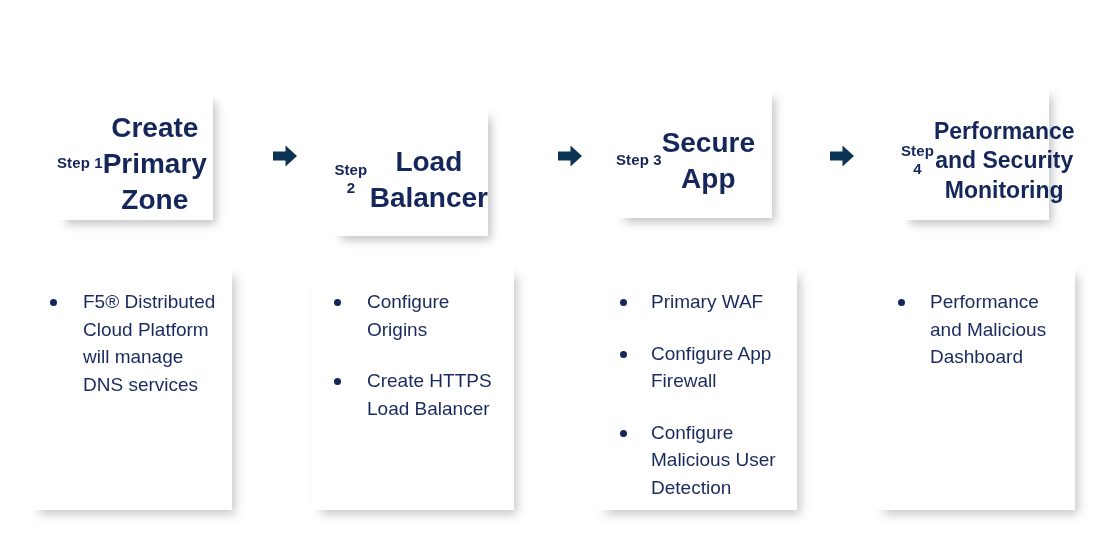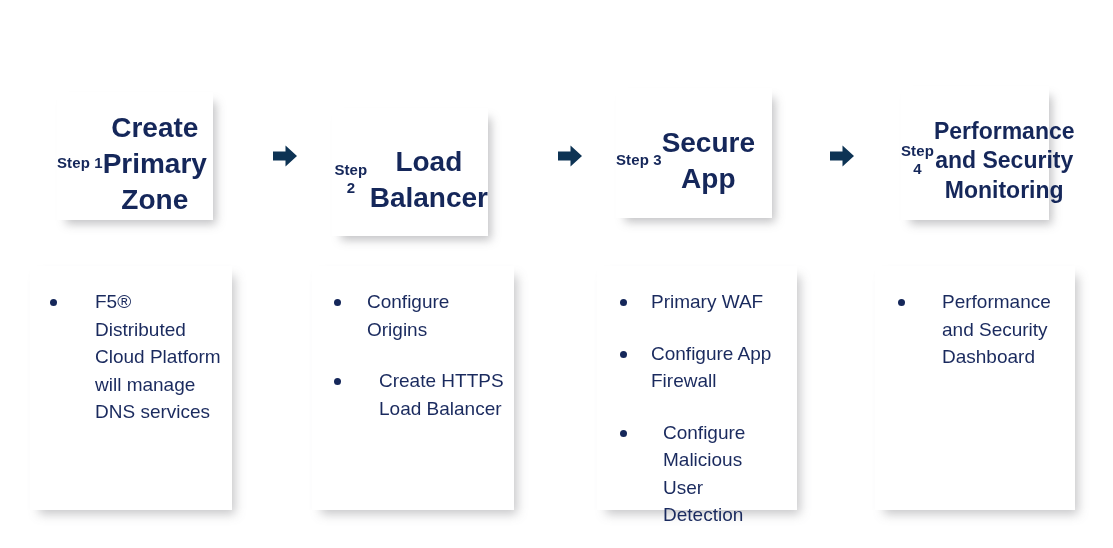--- a/index.html
+++ b/index.html
@@ -90,21 +90,21 @@
     list-style: none;
     margin: 0;
     padding: 0;
   }
   .bullet-item {
     position: relative;
     display: flex;
     align-items: flex-start;
     margin-bottom: 24px;
   }
-  .bullet-item:last-child { margin-bottom: 0; gap: 12px; }
+  .bullet-item:last-child { margin-bottom: 0; }
 
   .bullet-dot {
     flex: 0 0 auto;
     width: 7px;
     height: 7px;
     border-radius: 50%;
     background: #15275a;
     margin-top: 11px;
     margin-right: 26px;
     margin-left: 10px;
@@ -198,18 +198,18 @@
         <span class="bullet-dot"></span>
         <span class="bullet-text">Configure Malicious User Detection</span>
       </li>
     </ul>
   </div>
 
   <div class="bullet-panel" id="panel-4">
     <ul class="bullet-list">
       <li class="bullet-item">
         <span class="bullet-dot"></span>
-        <span class="bullet-text">Performance and Security Dashboard</span>
+        <span class="bullet-text">Performance and Malicious Dashboard</span>
       </li>
     </ul>
   </div>
 
 </div>
 
 </body></html>

